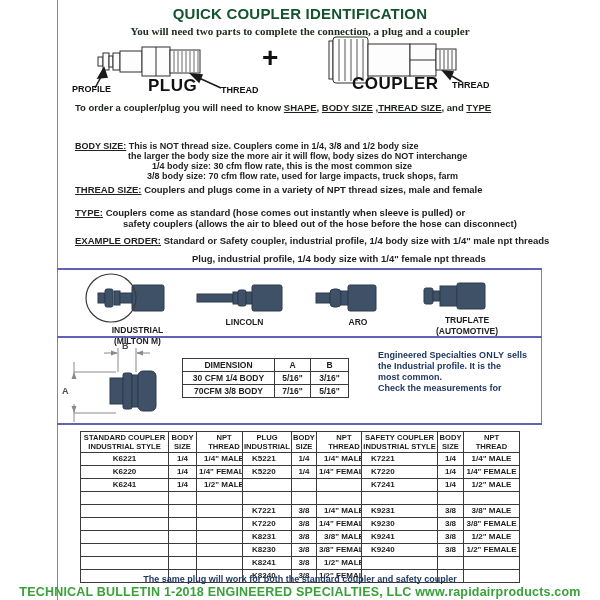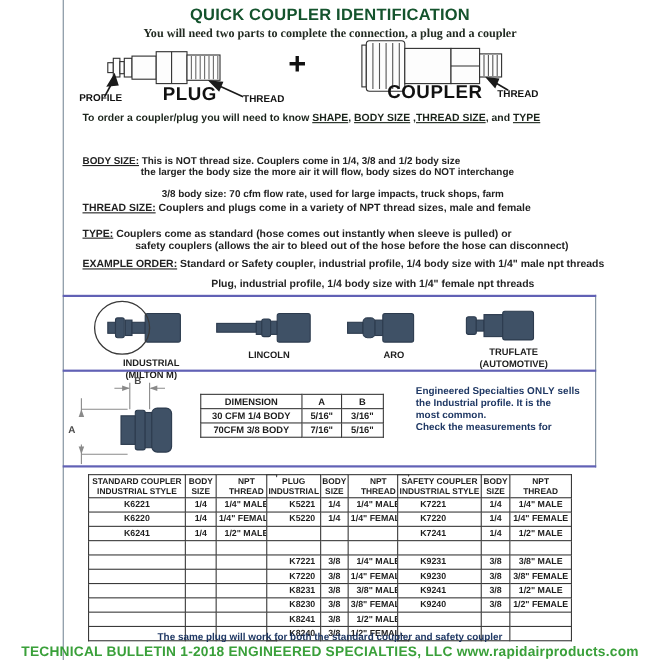--- a/index.html
+++ b/index.html
@@ -12,27 +12,27 @@
   .subtitle{left:58px;top:25px;width:484px;text-align:center;font-size:11px;font-weight:bold;color:#232c23;font-family:Liberation Serif, serif;}
   .callout{font-size:9px;font-weight:bold;color:#111;}
   .partname{font-size:17px;font-weight:bold;color:#111;letter-spacing:.5px;}
   .plus{font-size:28px;font-weight:bold;color:#111;}
   .body-line{font-size:9px;font-weight:bold;color:#222;}
   .order-line{font-size:9.5px;font-weight:bold;color:#1b241b;}
   .divider{left:57px;width:485px;height:2px;background:#6161b5;}
   .vrule{width:1px;background:#7b8a99;}
   .prof{display:flex;flex-direction:column;align-items:center;}
   .prof-label{font-size:8.5px;font-weight:bold;color:#1d1d1d;text-align:center;line-height:10.5px;margin-top:1px;}
-  table{border-collapse:collapse;background:#fff;border-radius:19px;}
+  table{border-collapse:collapse;background:#fff;}
   .dimtbl th,.dimtbl td{border:1px solid #3a3a3a;font-size:8.5px;font-weight:bold;
        text-align:center;height:12px;line-height:12px;padding:0 2px;white-space:nowrap;color:#1d1d1d;}
   .parts th,.parts td{border:1px solid #3a3a3a;color:#1d1d1d;white-space:nowrap;}
   .parts th{font-size:7.6px;line-height:9px;padding:1px 1px;font-weight:bold;text-align:center;}
   .parts td{height:12px;line-height:12px;font-size:8px;font-weight:bold;text-align:center;padding:0 2px;}
-  .parts.t-left td:first-child{text-align:left;padding-left:20px;}
+  .parts.t-left td:first-child{text-align:left;padding-left:9px;}
   .note{font-size:9px;font-weight:bold;color:#1f3864;line-height:11px;}
   .note .xb{font-weight:bold;letter-spacing:.3px;}
   .dimlab{font-size:9px;font-weight:bold;color:#4a4a4a;}
   .footer-note{left:58px;top:574px;width:484px;text-align:center;font-size:9px;font-weight:bold;color:#1f3864;}
   .tech{left:0;top:585px;width:600px;text-align:center;font-size:12.5px;font-weight:bold;color:#3aa03a;letter-spacing:.2px;}
 </style>
 </head>
 <body>
 
 <div class="page">
@@ -107,20 +107,21 @@
   <div class="abs order-line nw" style="left:75px;top:102px;">
     <span>To order a coupler/plug you will need to know </span><span class="u">SHAPE</span><span>, </span><span class="u">BODY SIZE</span><span> ,</span><span class="u">THREAD SIZE</span><span>, and </span><span class="u">TYPE</span>
   </div>
 
 
   <div class="abs body-line nw" style="left:75px;top:141px;">
     <span class="u">BODY SIZE:</span>
     <span>This is NOT thread size.  Couplers come in 1/4, 3/8 and 1/2 body size</span>
   </div>
   <div class="abs body-line nw" style="left:128px;top:151px;">the larger the body size the more air it will flow,  body sizes do NOT interchange</div>
+  <div class="abs body-line nw" style="left:152px;top:161px;">1/4 body size: 30 cfm flow rate,  this is the most common size</div>
   <div class="abs body-line nw" style="left:147px;top:171px;">3/8 body size: 70 cfm flow rate,  used for large impacts, truck shops, farm</div>
 
   <div class="abs body-line nw" style="left:75px;top:184px;font-size:9.5px;">
     <span class="u">THREAD SIZE:</span>
     <span>Couplers and plugs come in a variety of NPT thread sizes,  male and female</span>
   </div>
 
   <div class="abs body-line nw" style="left:75px;top:207px;font-size:9.5px;">
     <span class="u">TYPE:</span>
     <span>Couplers come as standard (hose comes out instantly when sleeve is pulled)  or</span>

